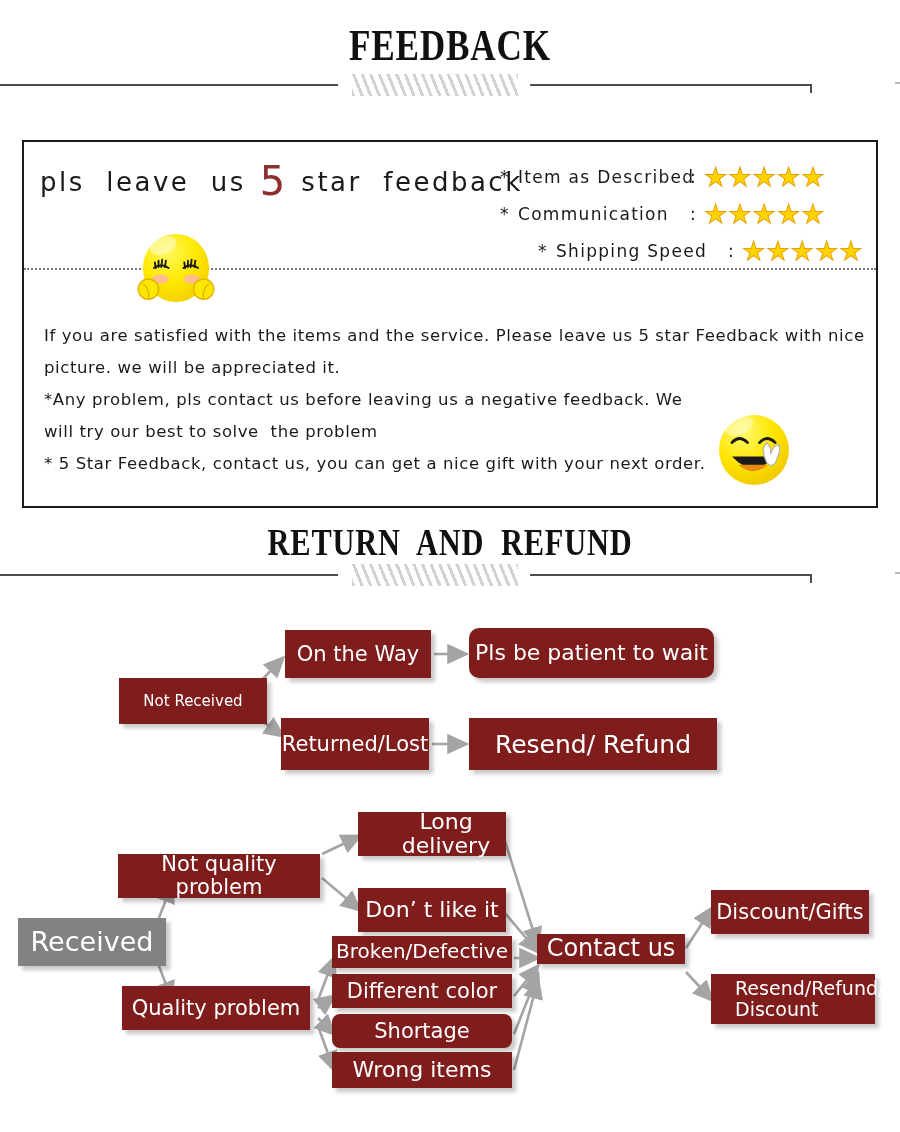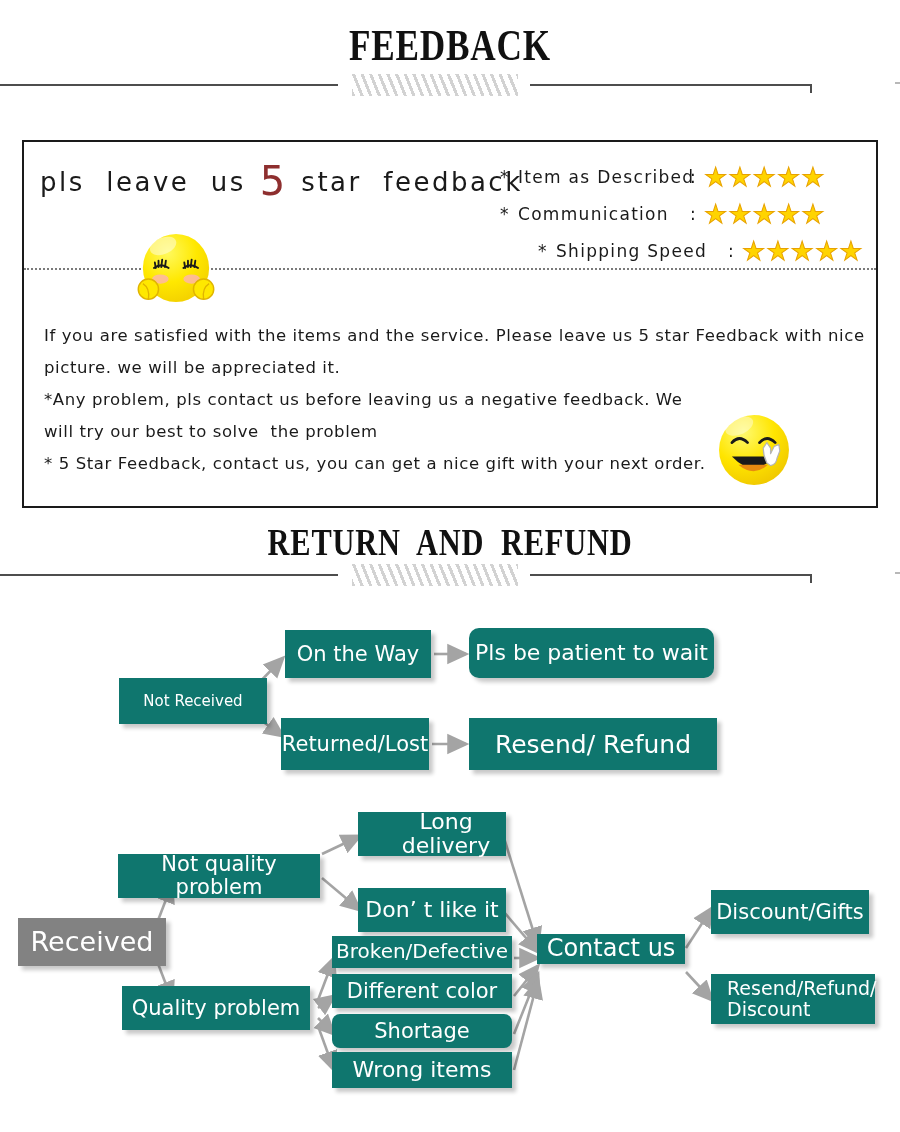--- a/index.html
+++ b/index.html
@@ -187,34 +187,34 @@
     width: 900px;
     height: 510px;
   }
   #flow-svg {
     position: absolute;
     left: 0; top: 0;
     width: 900px; height: 510px;
   }
   .node {
     position: absolute;
-    background: #0f766e;
+    background: #7f1d1d;
     color: #ffffff;
     font-family: "DejaVu Sans", sans-serif;
     box-shadow: 4px 4px 4px rgba(0,0,0,0.22);
     display: flex;
     align-items: center;
     justify-content: center;
     text-align: center;
     line-height: 1.08;
     box-sizing: border-box;
     white-space: pre-line;
   }
   .node.light { background: #828282; }
-  .node.left-align { justify-content: flex-start; padding-left: 16px; text-align: left; }
+  .node.left-align { justify-content: flex-start; padding-left: 24px; text-align: left; }
 </style>
 </head>
 <body>
 
 <div class="section-title" id="title-feedback">FEEDBACK</div>
 
 <div class="divider" id="divider-top">
   <div class="rule-left"></div>
   <div class="hatch"></div>
   <div class="rule-right"></div>

